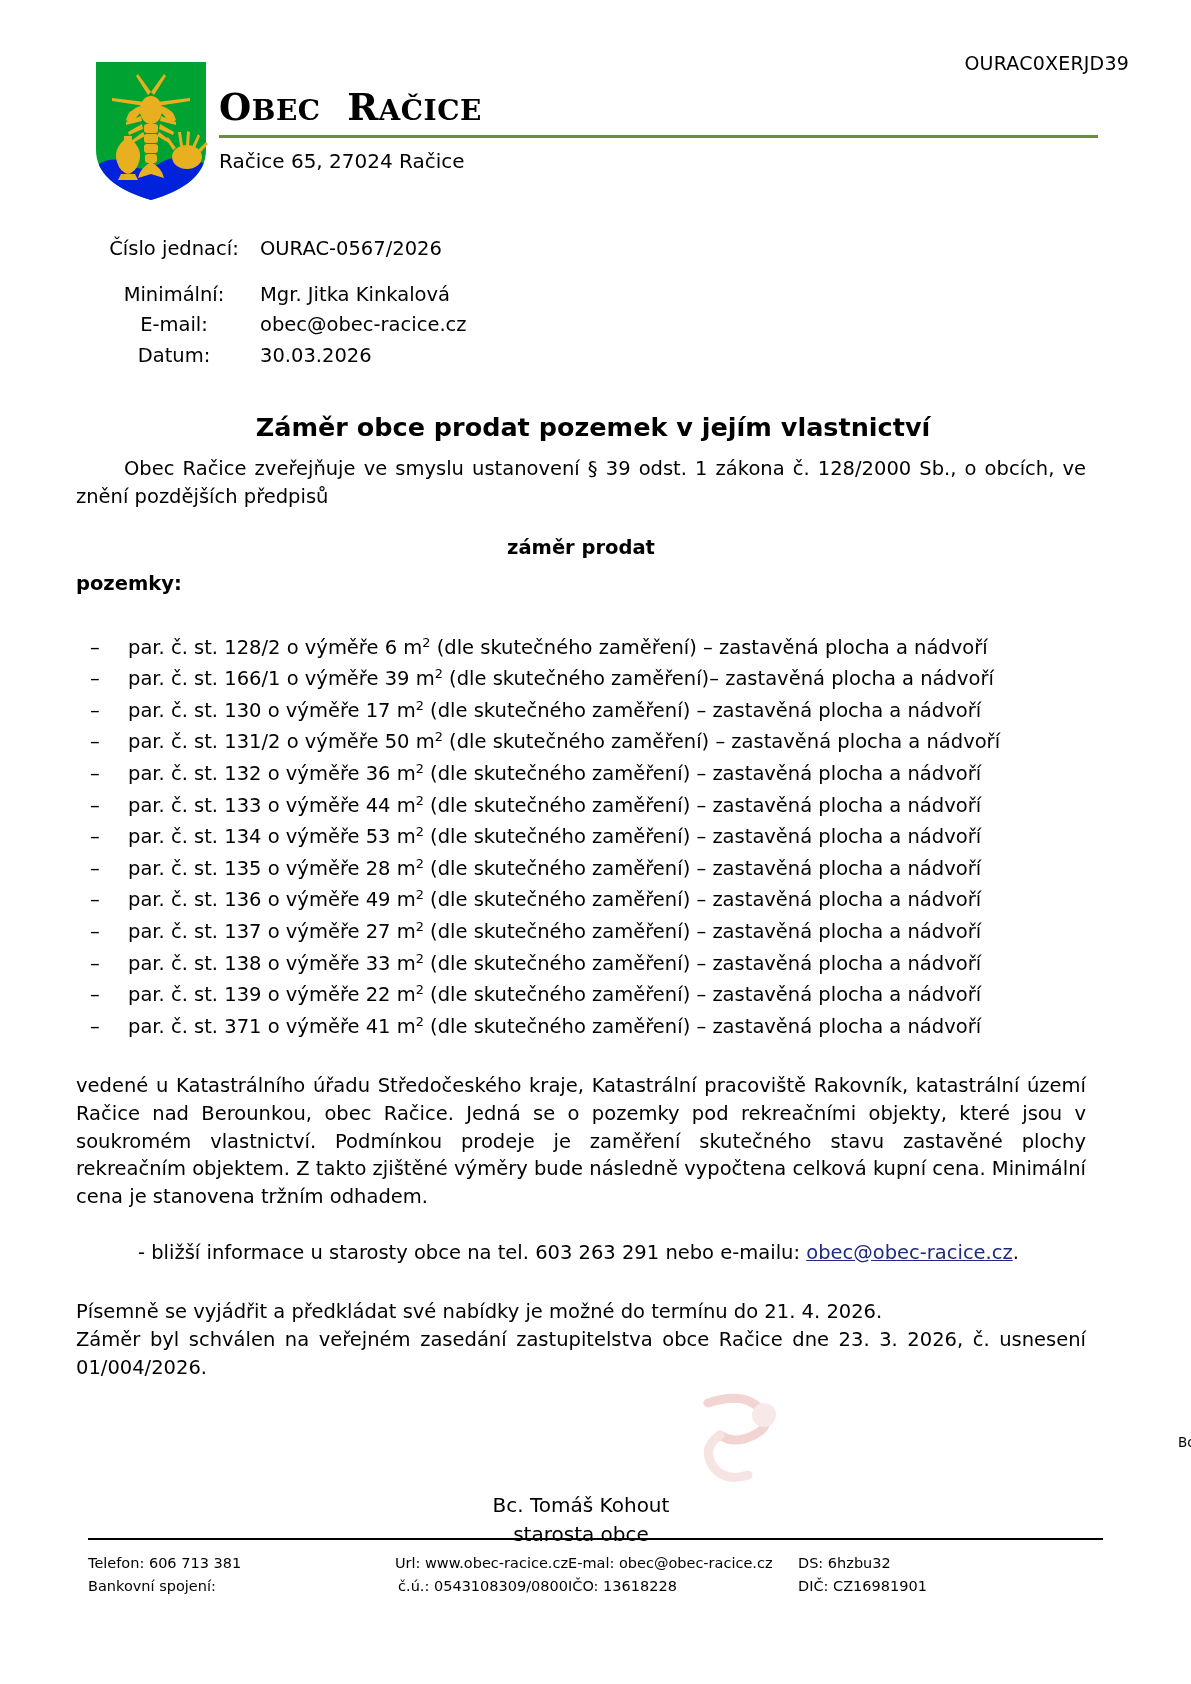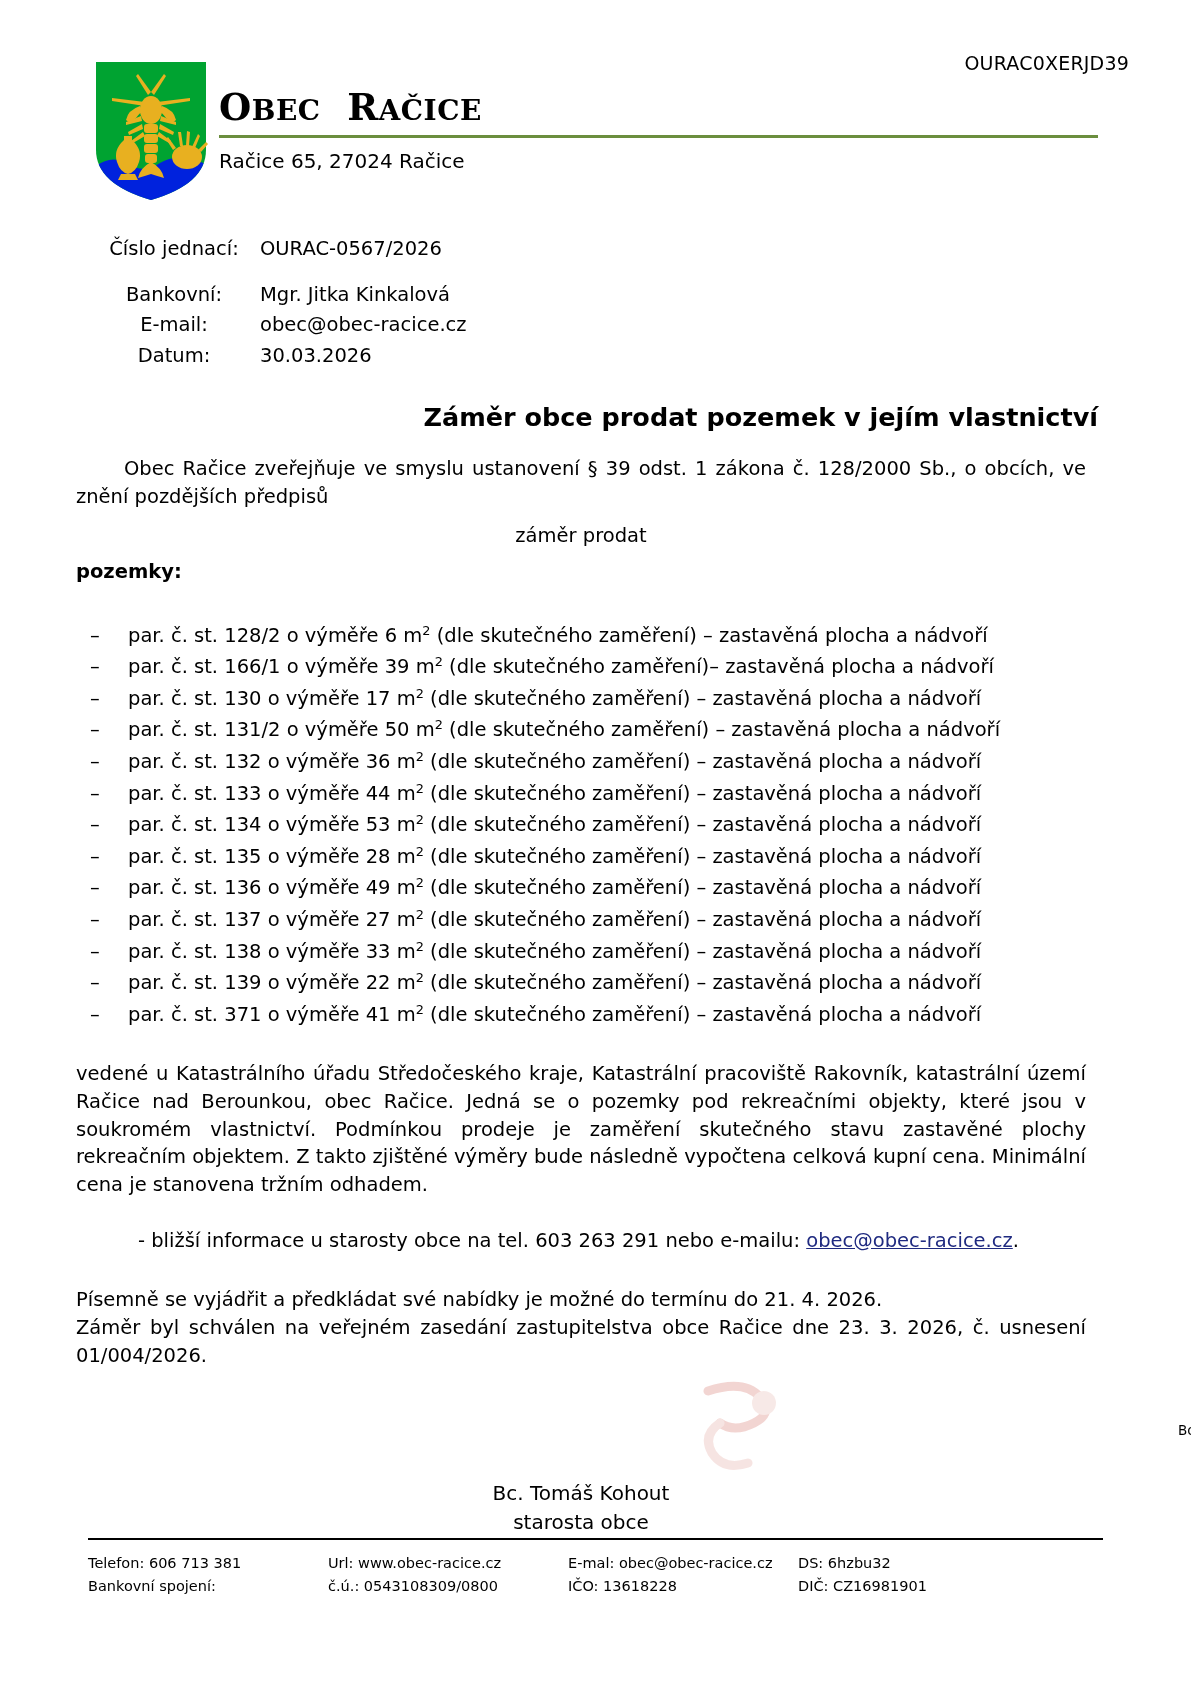--- a/index.html
+++ b/index.html
@@ -89,40 +89,40 @@
     line-height: 1.55;
   }
   .meta-row.spaced { margin-bottom: 16px; }
   .meta-label { width: 172px; flex: 0 0 172px; }
   .meta-value { }
 
   
   .doc-title {
     position: absolute;
     left: 88px;
-    top: 402px;
+    top: 412px;
     width: 1010px;
-    text-align: right;
+    text-align: center;
     font-size: 25.5px;
     font-weight: bold;
     font-family: "DejaVu Sans", sans-serif;
   }
 
   .content {
     position: absolute;
     left: 76px;
     top: 455px;
     width: 1010px;
     font-size: 19.5px;
     line-height: 1.42;
   }
   p { margin: 0; }
   .just { text-align: justify; text-justify: inter-word; }
   .indent { text-indent: 48px; }
-  .center-bold { text-align: center; font-weight: normal; margin-top: 12px; }
+  .center-bold { text-align: center; font-weight: bold; margin-top: 24px; }
   .lead-bold { font-weight: bold; margin-top: 8px; }
 
   
   .parcels {
     margin-top: 34px;
     list-style: none;
     padding: 0;
   }
   .parcel-item {
     position: relative;
@@ -208,21 +208,21 @@
     background: #000000;
     margin-bottom: 12px;
   }
   .footer-grid {
     display: flex;
     font-size: 14.5px;
     line-height: 1.6;
   }
   .fcol { }
   .fcol.c1 { width: 240px; }
-  .fcol.c2 { width: 240px; }
+  .fcol.c2 { width: 240px; text-align: right; }
   .fcol.c3 { width: 230px; }
   .fcol.c4 { width: 200px; }
 </style>
 </head>
 <body>
 
 <div class="page">
 
   <div class="doc-id">OURAC0XERJD39</div>
 
@@ -295,21 +295,21 @@
       <div class="org-address">Račice 65, 27024 Račice</div>
     </div>
   </div>
 
   <div class="meta">
     <div class="meta-row spaced">
       <div class="meta-label">Číslo jednací:</div>
       <div class="meta-value">OURAC-0567/2026</div>
     </div>
     <div class="meta-row">
-      <div class="meta-label">Bankovní:</div>
+      <div class="meta-label">Minimální:</div>
       <div class="meta-value">Mgr. Jitka Kinkalová</div>
     </div>
     <div class="meta-row">
       <div class="meta-label">E-mail:</div>
       <div class="meta-value">obec@obec-racice.cz</div>
     </div>
     <div class="meta-row">
       <div class="meta-label">Datum:</div>
       <div class="meta-value">30.03.2026</div>
     </div>

